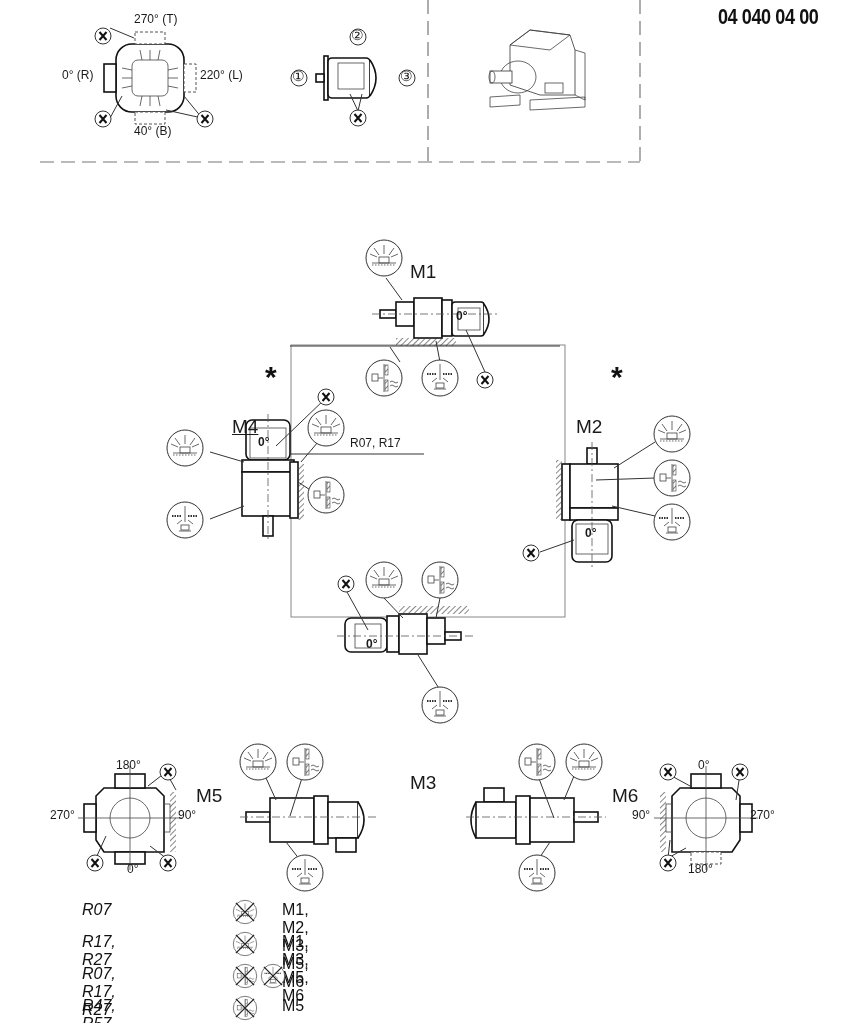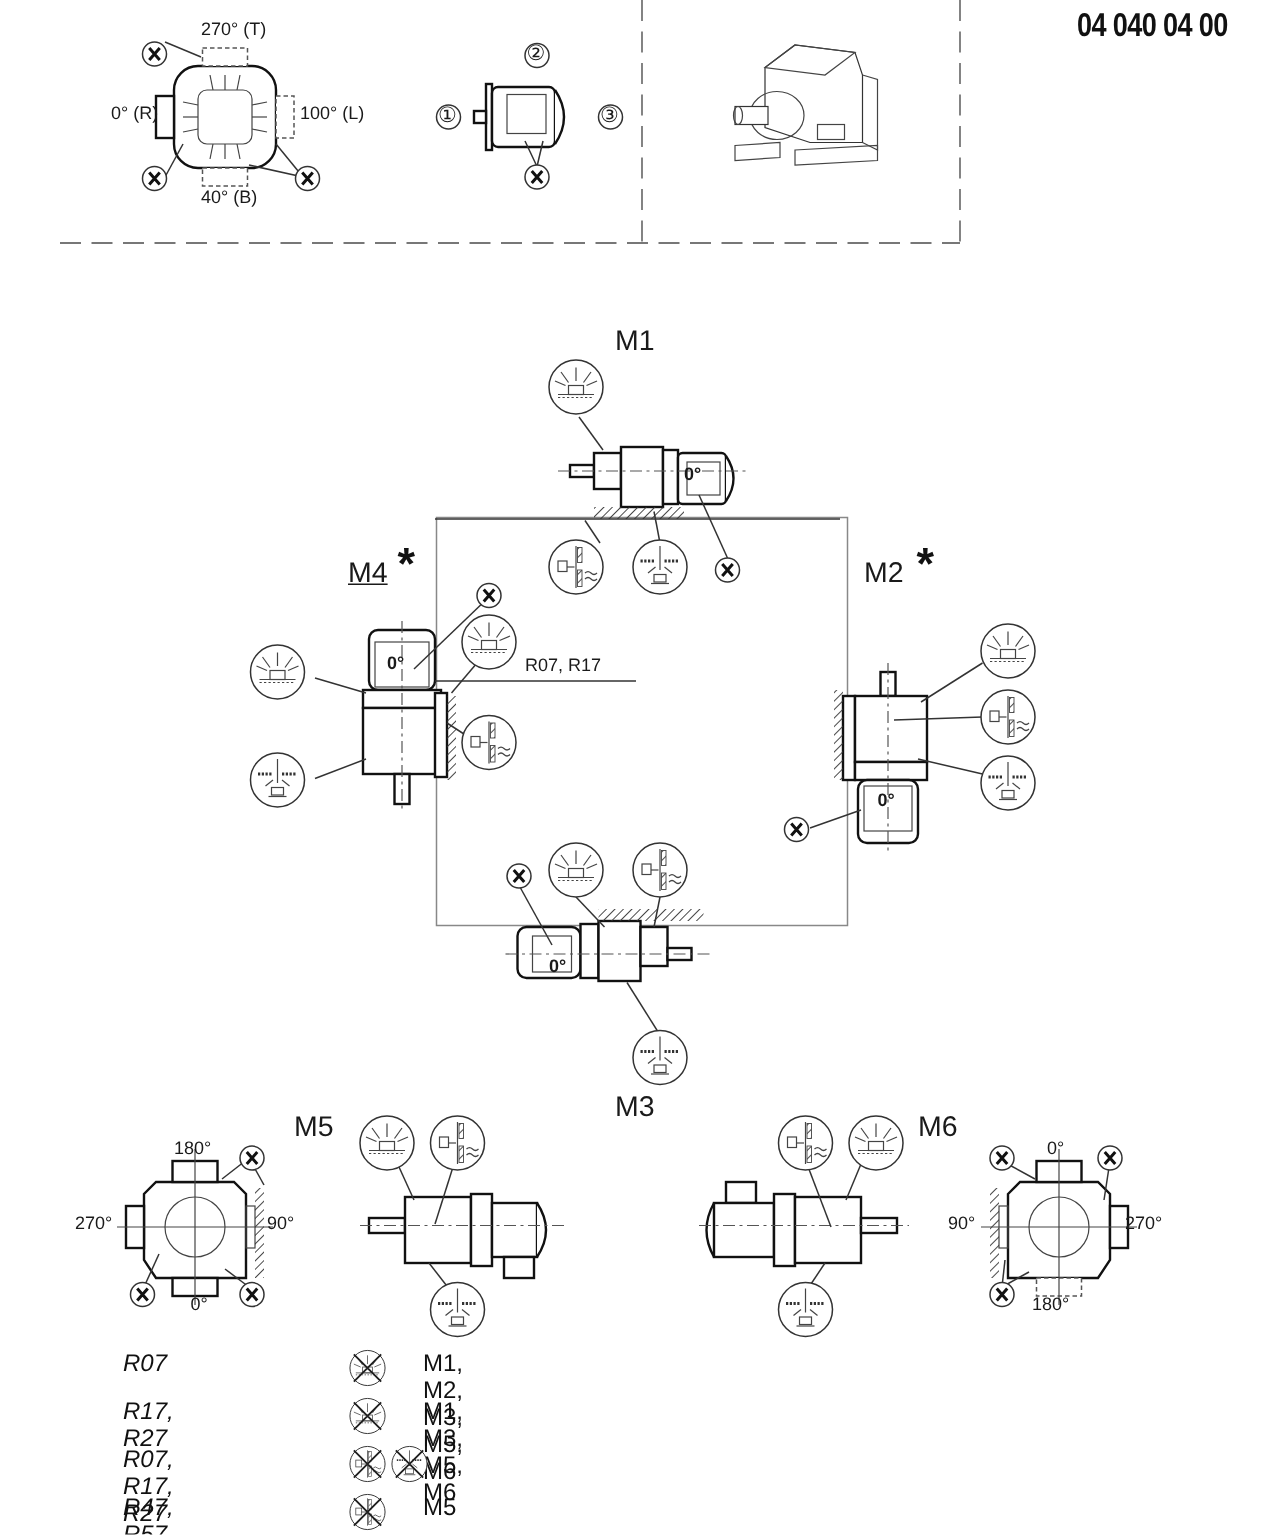--- a/index.html
+++ b/index.html
@@ -1,19 +1,19 @@
 <!DOCTYPE html>
 <html><head>
 <meta charset="utf-8">
 <style>
   html, body { margin: 0; padding: 0; background: #ffffff; }
   body { width: 857px; height: 1023px; position: relative; overflow: hidden;
          font-family: "Liberation Sans", sans-serif; color: #111; }
   .lbl { position: absolute; font-size: 12px; color: #1a1a1a; white-space: nowrap; }
-  .lbl.big { font-size: 19px; }
+  .lbl.big { font-size: 19px; margin-top: 44px; }
   .docnum { position: absolute; left: 718px; top: 4px; font-size: 22px; font-weight: bold;
             letter-spacing: -0.5px; transform: scaleX(0.82); transform-origin: left top; }
   .star { position: absolute; font-size: 30px; font-weight: bold; line-height: 1; }
   .legend-row { position: absolute; left: 82px; height: 24px; font-size: 16px; }
   .legend-row .model { position: absolute; left: 0; top: 0; font-style: italic; }
   .legend-row .marks { position: absolute; left: 150px; top: -2px; display: flex; gap: 2px; }
   .legend-row .positions { position: absolute; left: 200px; top: 0; }
   svg { position: absolute; left: 0; top: 0; }
   .line { stroke: #333; stroke-width: 1; fill: none; }
   .thick { stroke: #111; stroke-width: 1.6; fill: #fff; }
@@ -284,22 +284,22 @@
     <line x1="34" y1="-44" x2="30" y2="-18" class="line"></line>
     <line x1="-38" y1="40" x2="-20" y2="30" class="line"></line>
     <line x1="-38" y1="40" x2="-36" y2="22" class="line"></line>
     <use href="#xm" x="-38" y="-46"></use>
     <use href="#xm" x="34" y="-46"></use>
     <use href="#xm" x="-38" y="45"></use>
   </g>
 </svg>
 
 <div class="lbl" style="left:134px;top:12px;">270° (T)</div>
-<div class="lbl" style="left:62px;top:68px;margin-left:12px;">0° (R)</div>
-<div class="lbl" style="left:200px;top:68px;">100° (L)</div>
+<div class="lbl" style="left:62px;top:68px;">0° (R)</div>
+<div class="lbl" style="left:200px;top:68px;">220° (L)</div>
 <div class="lbl" style="left:134px;top:124px;">40° (B)</div>
 
 <div class="lbl" style="left:351px;top:27px;font-size:14px;">②</div>
 <div class="lbl" style="left:292px;top:68px;font-size:14px;">①</div>
 <div class="lbl" style="left:400px;top:68px;font-size:14px;">③</div>
 
 <div class="lbl big" style="left:410px;top:217px;">M1</div>
 <div class="lbl" style="left:456px;top:309px;font-weight:bold;">0°</div>
 
 <div class="lbl big" style="left:232px;top:372px;text-decoration:underline;">M4</div>

